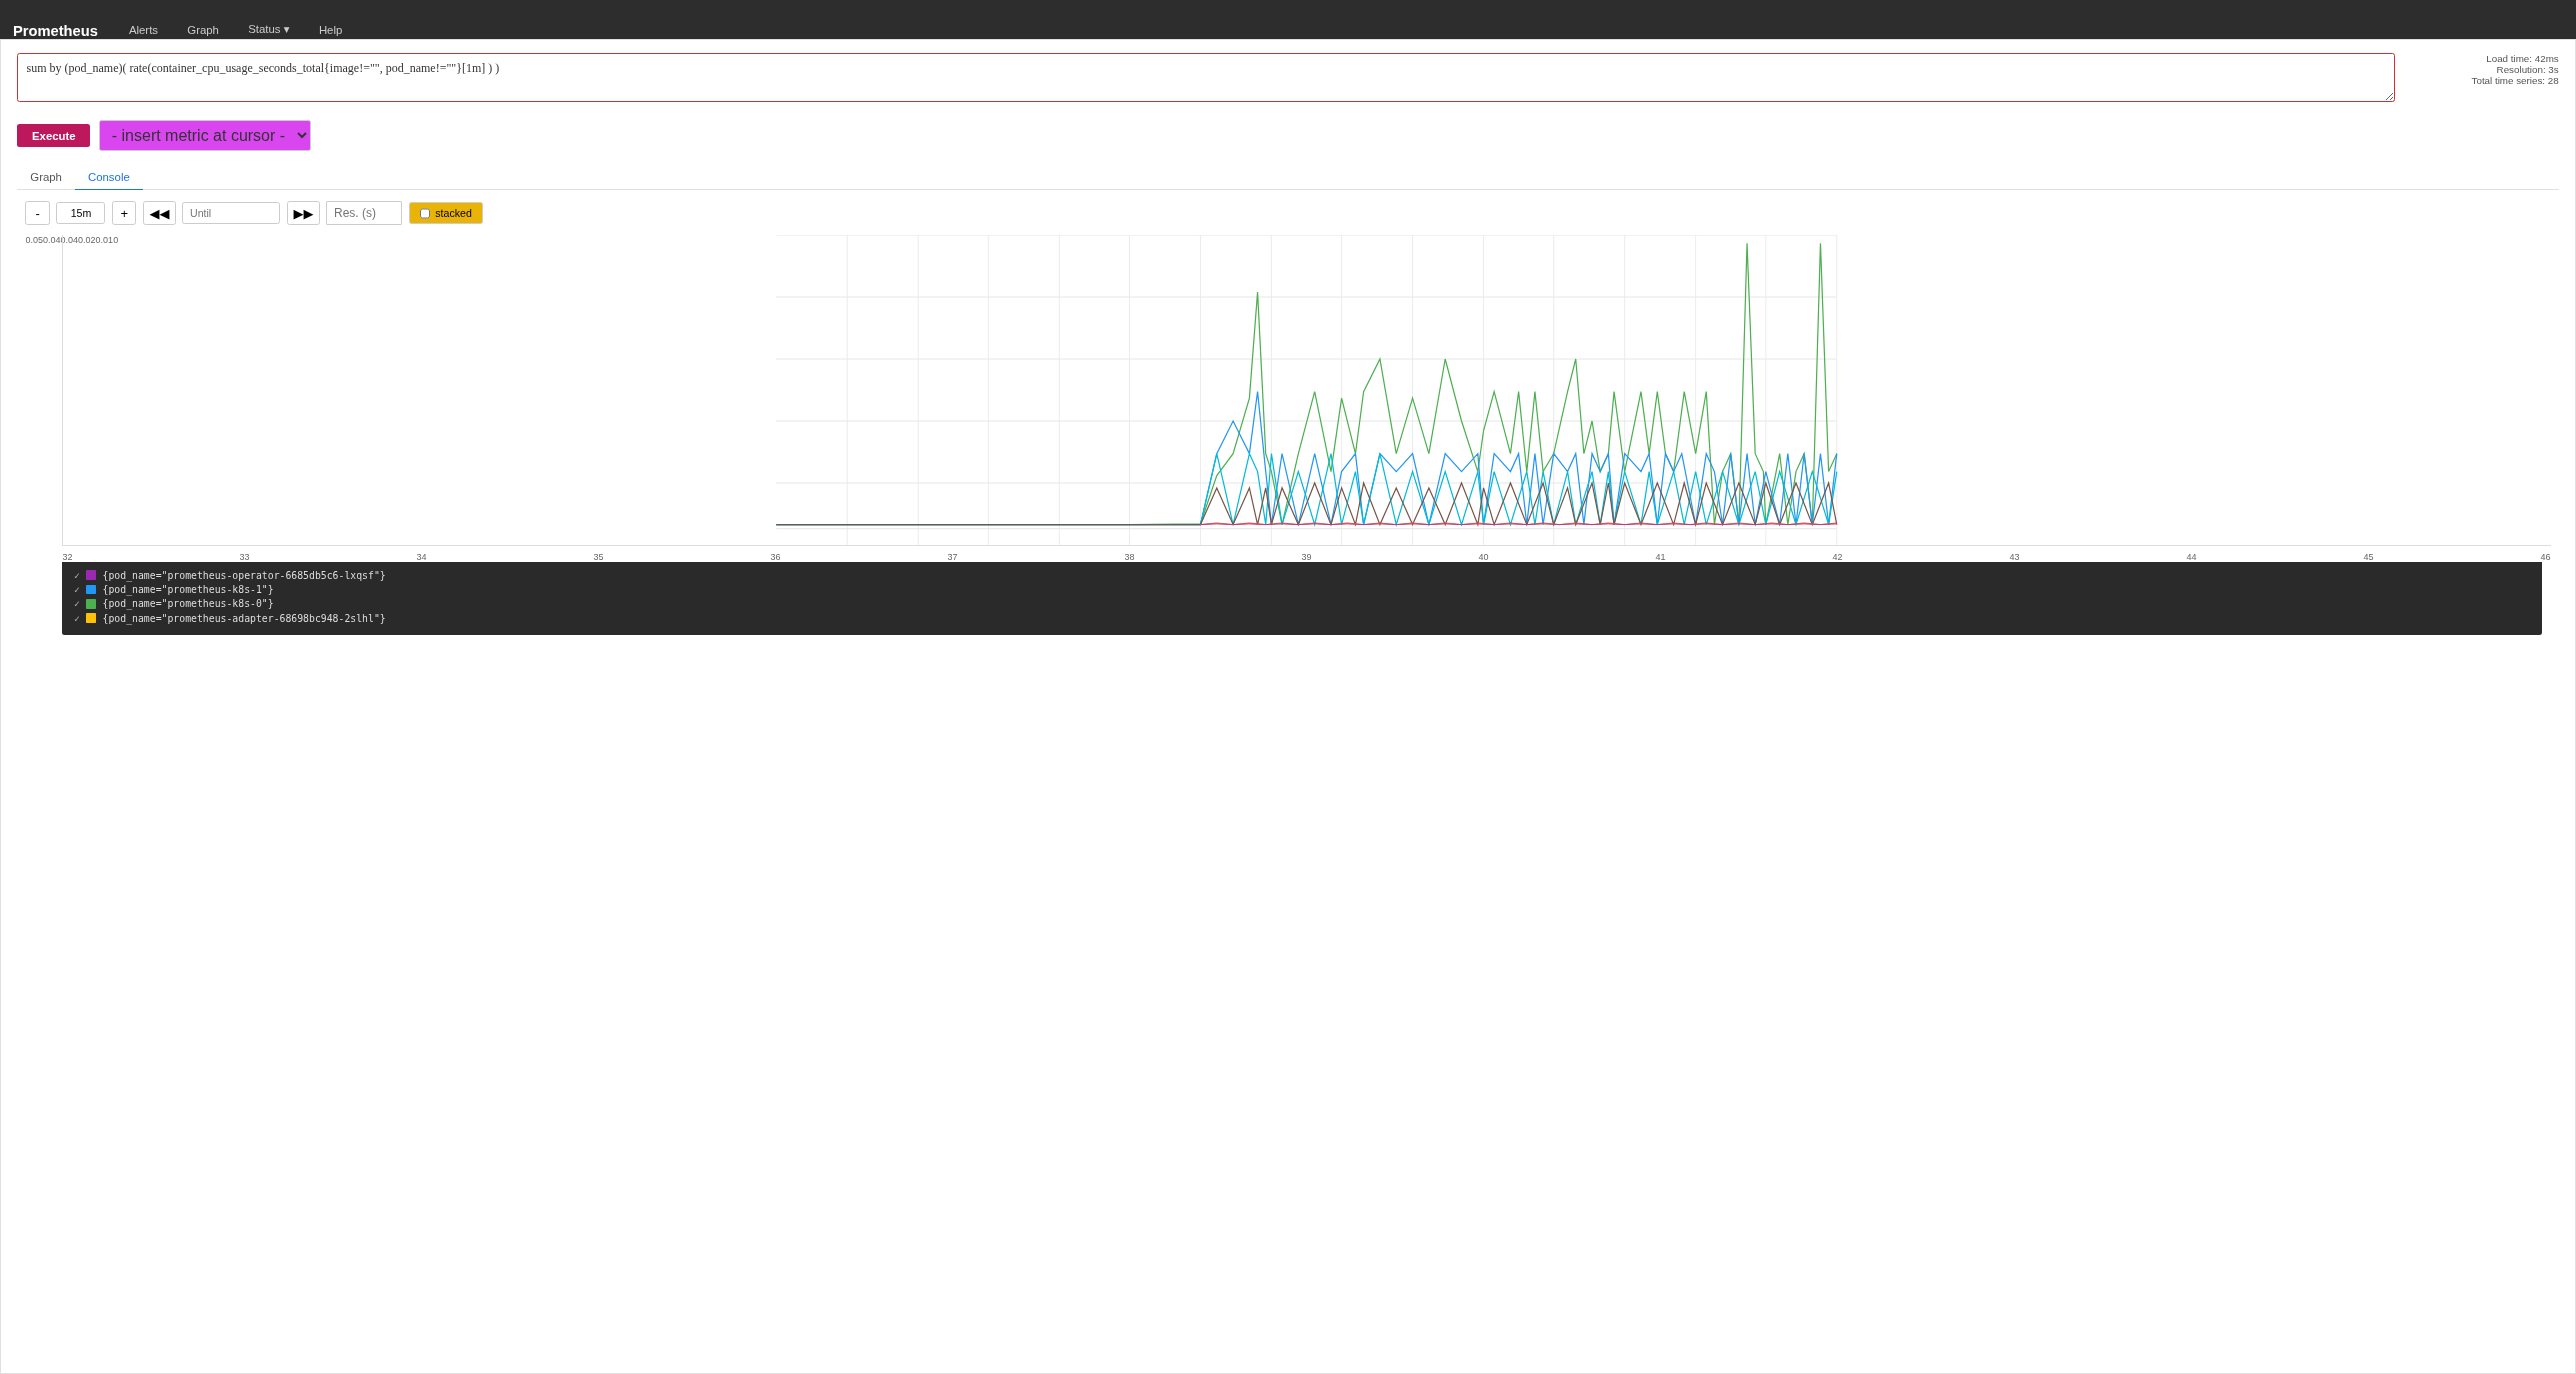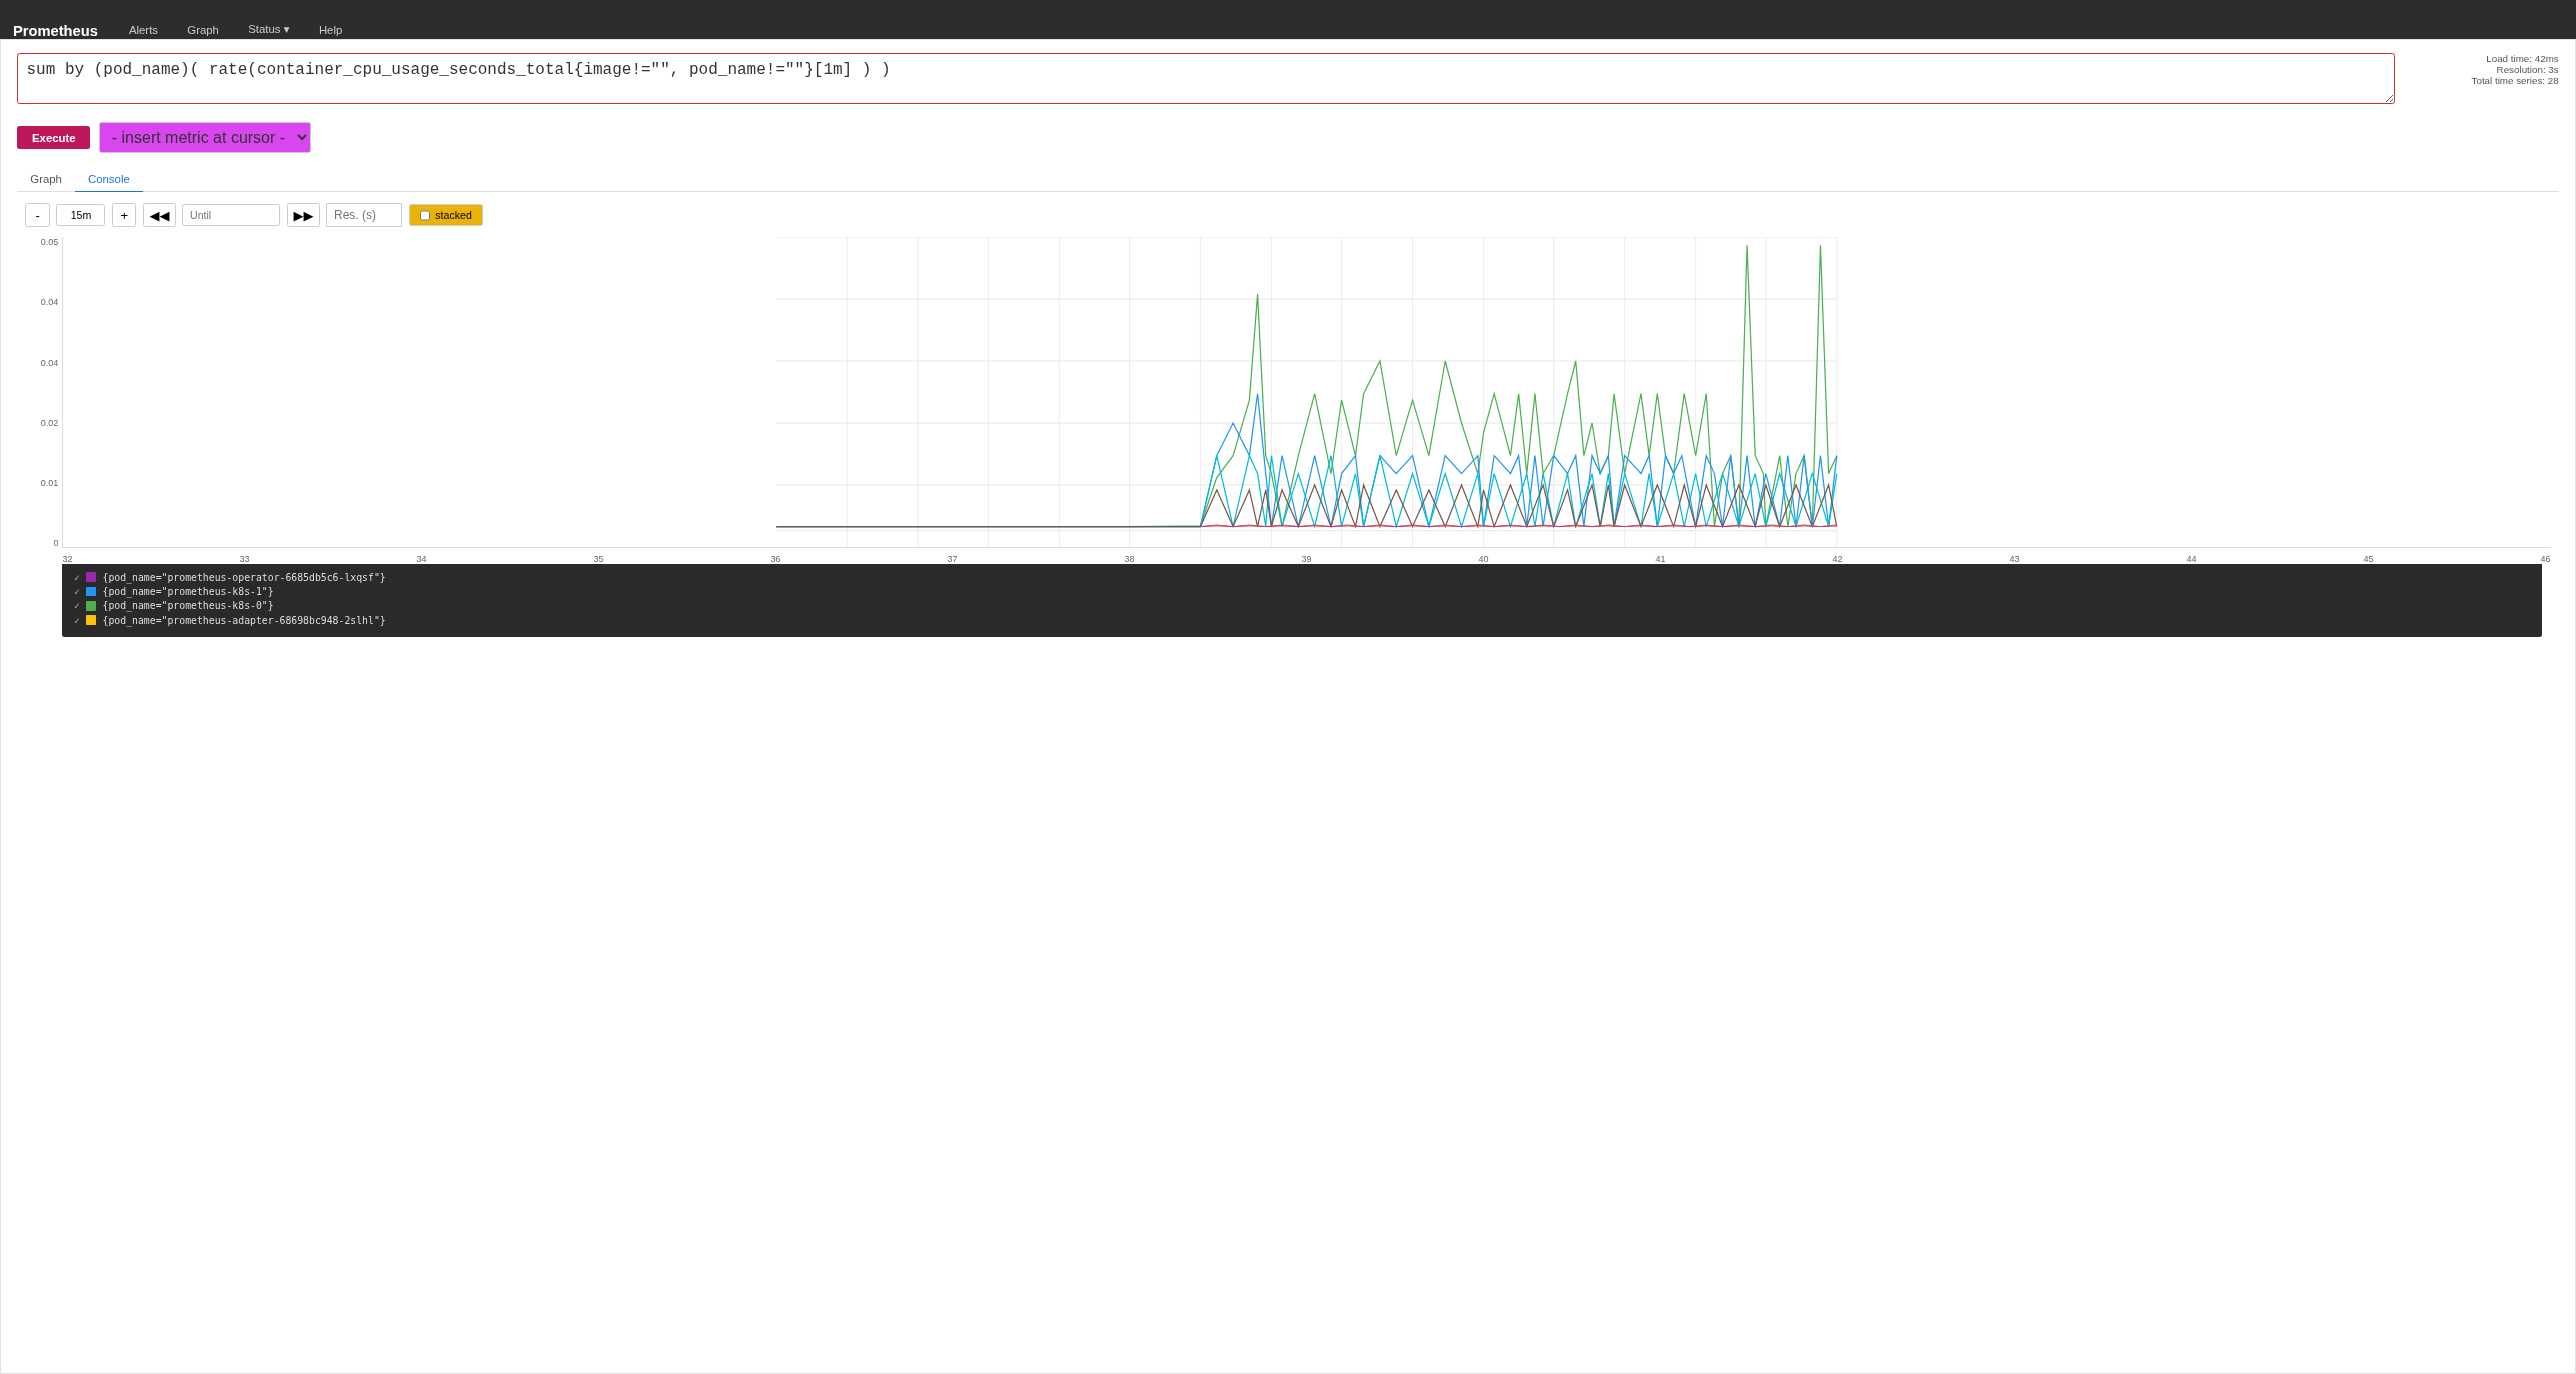--- a/index.html
+++ b/index.html
@@ -63,22 +63,22 @@
     .query-input-wrapper {
       position: relative;
       margin-bottom: 8.2px;
     }
     .query-textarea {
       width: 100%;
       min-height: 49px;
       border: 1.6px solid #d32f2f;
       border-radius: 2.5px;
       padding: 6.5px 8.2px;
-      font-size: 16px;
-      font-family: Liberation Mono, monospace;
+      font-size: 12px;
+      font-family: Liberation Serif, serif;
       resize: vertical;
       outline: none;
       color: #333;
     }
 
     
     .query-meta {
       position: absolute;
       right: 0;
       top: 0;
@@ -299,21 +299,21 @@
       <input type="text" class="res-input" placeholder="Res. (s)" style="">
       <button class="stacked-btn">
         <input type="checkbox" class="stacked-checkbox" style="">
         <span>stacked</span>
       </button>
     </div>
 
     <div class="chart-wrapper">
       <div style="display:flex;">
 
-        <div style="width:37px; display:flex; flex-direction:column; justify-content:space-between; font-size:9px; color:#666; text-align:right; padding-right:4.1px; height:311px;">
+        <div style="width:37px; display:flex; flex-direction:row; justify-content:space-between; font-size:9px; color:#666; text-align:right; padding-right:4.1px; height:311px;">
           <span>0.05</span>
           <span>0.04</span>
           <span>0.04</span>
           <span>0.02</span>
           <span>0.01</span>
           <span>0</span>
         </div>
 
         <div style="flex:1; position:relative;">
           <svg class="chart-svg" viewBox="0 0 1300 380" xmlns="http://www.w3.org/2000/svg" style="height:311px; border-left:0.8px solid #ddd; border-bottom:0.8px solid #ddd;">

